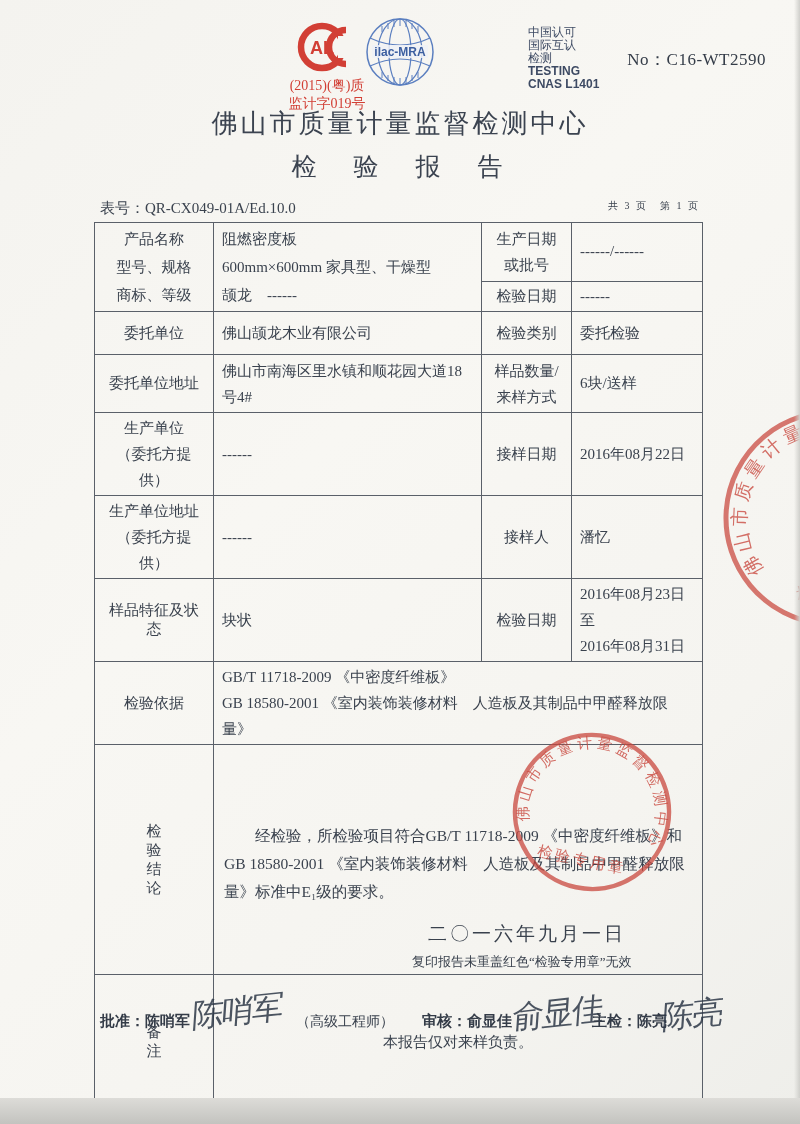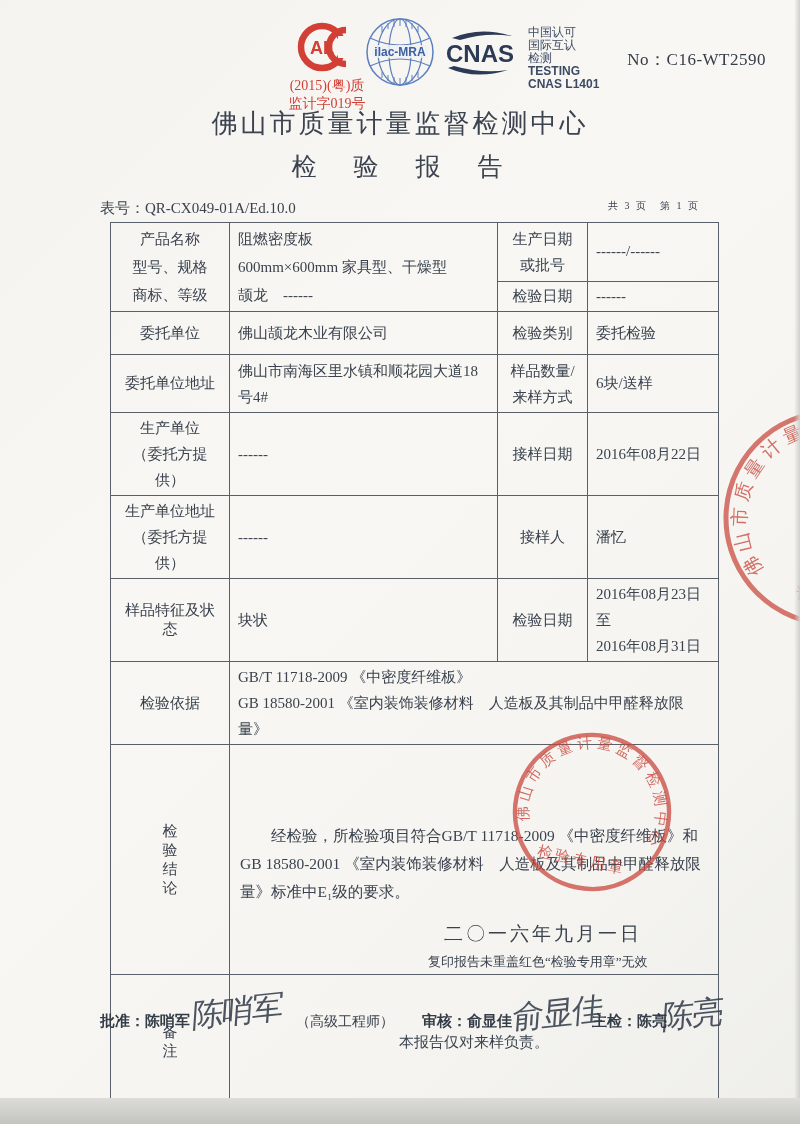--- a/index.html
+++ b/index.html
@@ -33,21 +33,21 @@
 
   
   .org-title{left:0;top:106px;width:100%;text-align:center;font-size:26px;
     letter-spacing:3px;color:#3b4350;}
   .report-title{left:0;top:150px;width:100%;text-align:center;font-size:25px;
     letter-spacing:6px;color:#3b4350;}
   .meta-form{left:100px;top:199px;font-size:15px;}
   .meta-pages{right:100px;top:199px;font-size:10px;letter-spacing:2px;}
 
   
-  table.rpt{position:absolute;left:110px;top:222px;width:608px;border-collapse:collapse;
+  table.rpt{position:absolute;left:94px;top:222px;width:608px;border-collapse:collapse;
     table-layout:fixed;font-size:15px;color:#3a424e;}
   table.rpt td{border:1px solid #5a6069;padding:2px 8px;vertical-align:middle;}
   col.c1{width:119px;}col.c2{width:268px;}col.c3{width:90px;}col.c4{width:131px;}
   tr.r1{height:56px;}tr.r2{height:29px;}tr.r3{height:43px;}tr.r4{height:58px;}
   tr.r5{height:49px;}tr.r6{height:51px;}tr.r7{height:54px;}tr.r8{height:55px;}
   tr.r9{height:230px;}tr.r10{height:135px;}
   td.lab{text-align:center;padding:2px 2px;}
   td.val{text-align:left;}
   .lh26{line-height:26px;}
   .lines3 span{display:block;line-height:28px;}
@@ -113,27 +113,20 @@
           <line x1="38" y1="64" x2="38" y2="70"></line>
         <line x1="44" y1="63" x2="44" y2="69"></line>
           <line x1="50" y1="61" x2="50" y2="67"></line>
         <line x1="56" y1="58" x2="56" y2="64"></line>
       </g>
       <rect x="10" y="31" width="56" height="13" fill="#eef1f7" opacity="0.85"></rect>
       <text x="38" y="42" text-anchor="middle" font-family="Liberation Sans, DejaVu Sans, sans-serif" font-size="12" font-weight="bold" fill="#3c5fa0">ilac-MRA</text>
     </svg>
   </div>
 
-  <div class="abs cnas">
-    <svg width="88" height="46" viewBox="0 0 88 46">
-      <path d="M 16 8 Q 44 -4 76 6 Q 50 2 24 10 Z" fill="#2c3a55"></path>
-      <path d="M 12 38 Q 40 50 72 40 Q 46 44 18 36 Z" fill="#2c3a55"></path>
-      <text x="44" y="32" text-anchor="middle" font-family="Liberation Sans, DejaVu Sans, sans-serif" font-size="24" font-weight="bold" fill="#2c3a55">CNAS</text>
-    </svg>
-  </div>
 
   <div class="abs cnas-cap sans">
     <div>中国认可</div>
     <div>国际互认</div>
     <div>检测</div>
     <div class="b">TESTING</div>
     <div class="b">CNAS L1401</div>
   </div>
 
   <div class="abs report-no">

